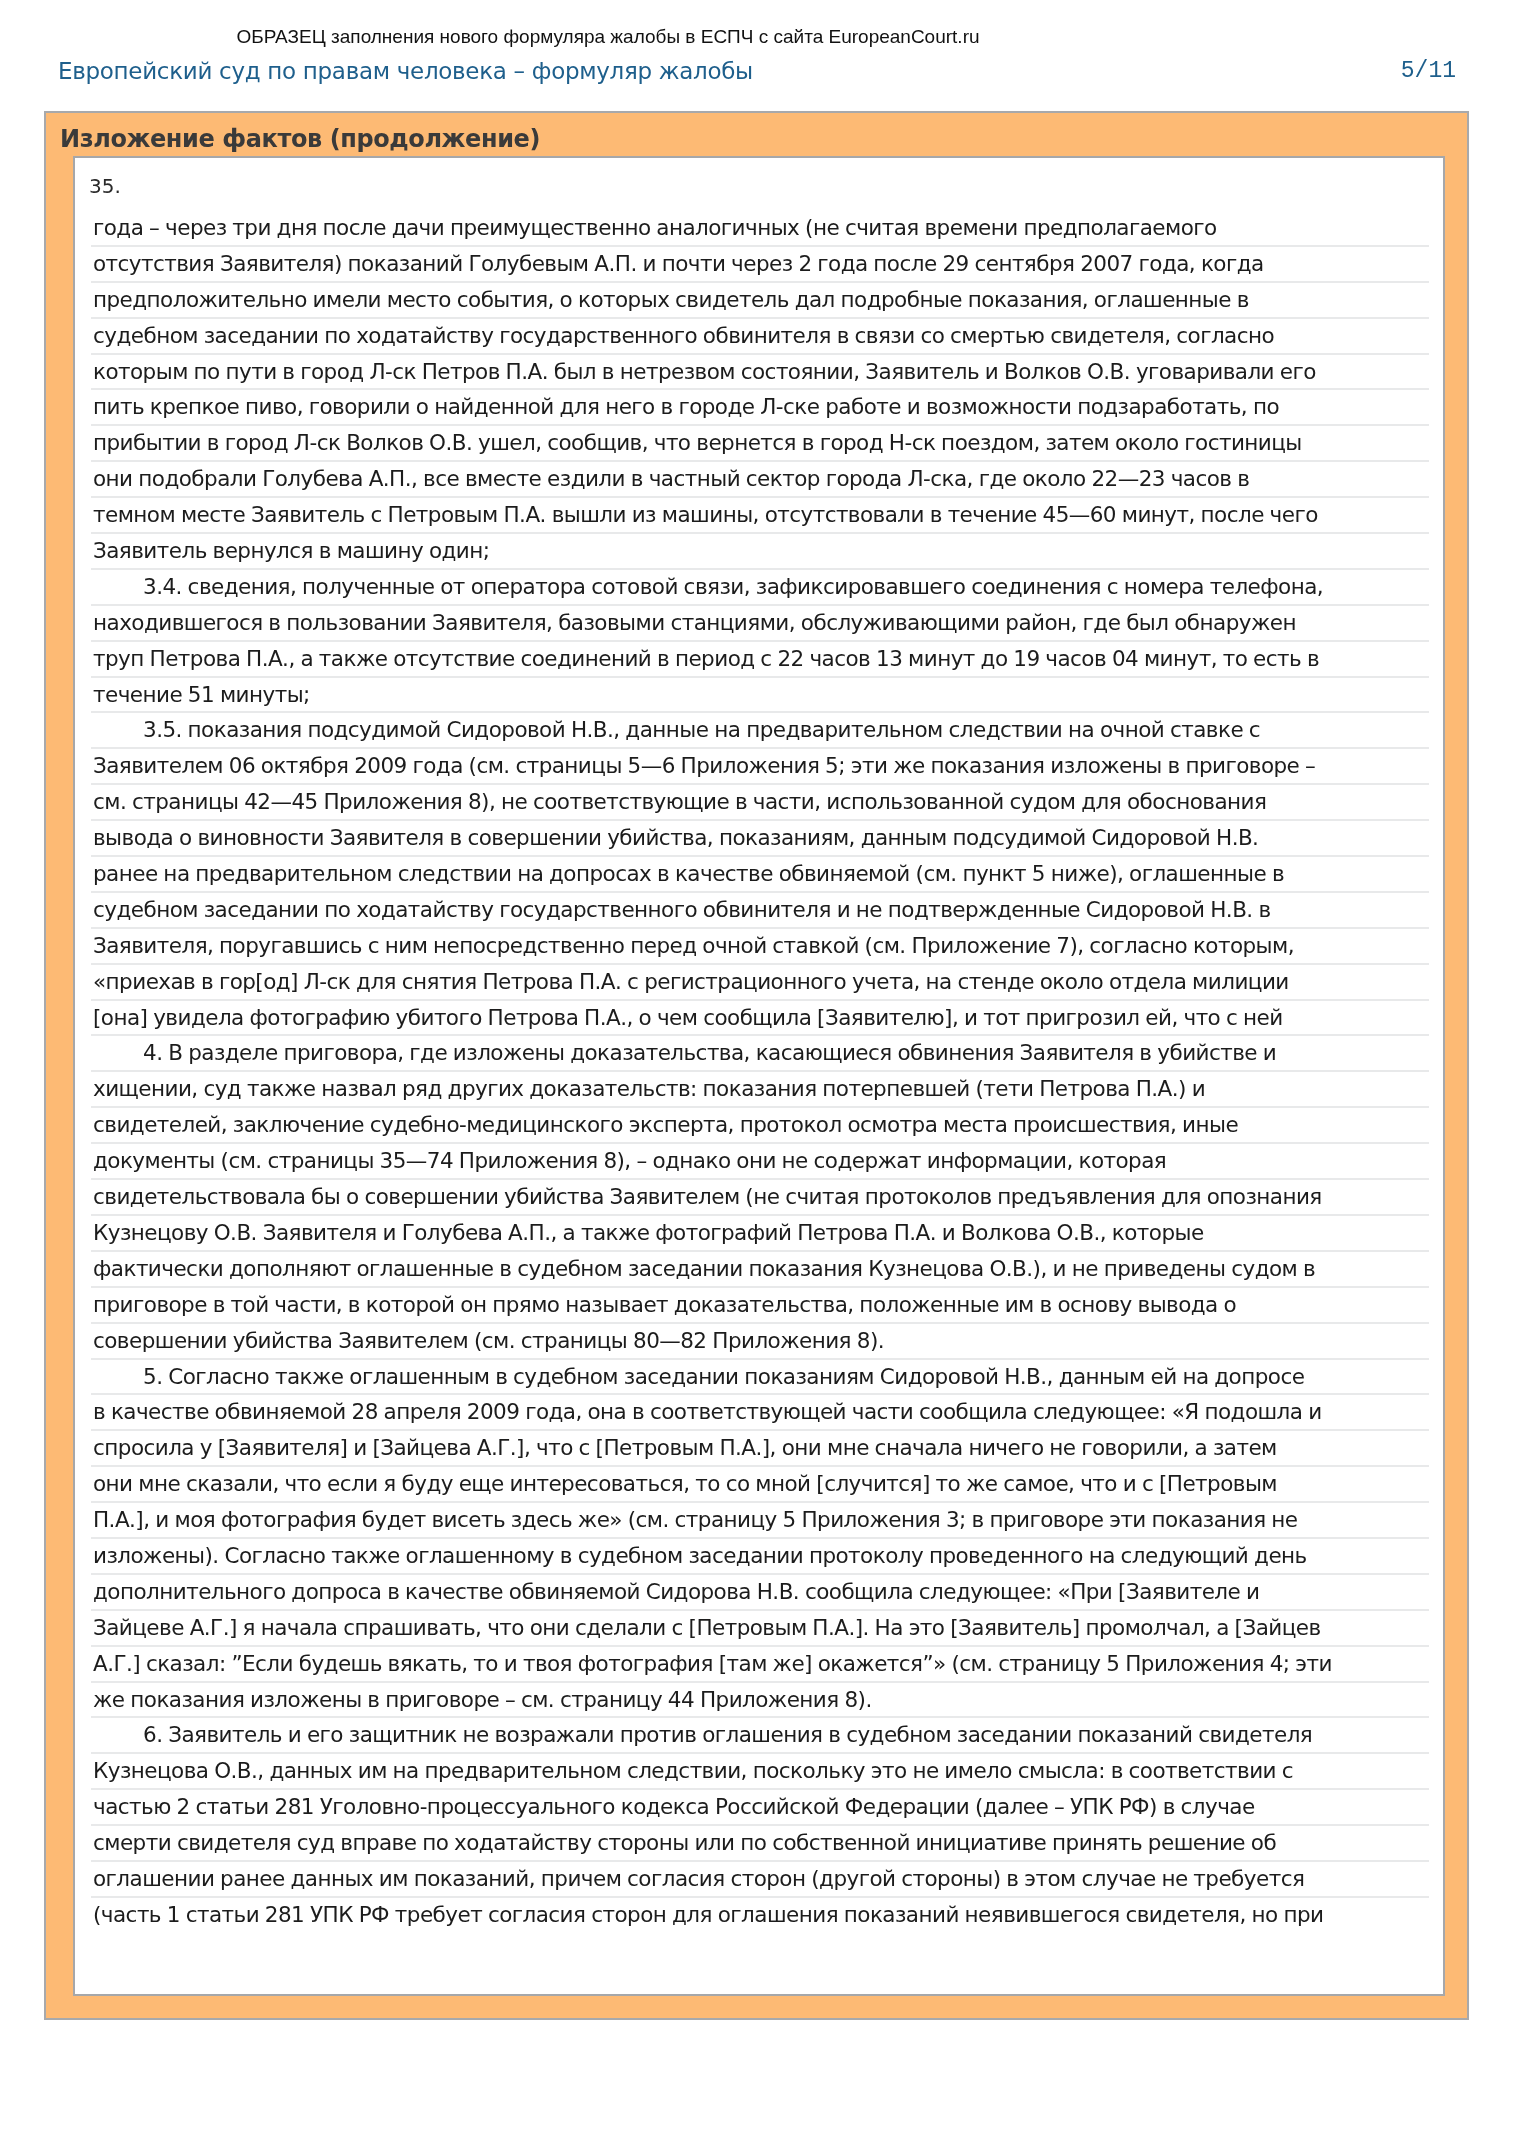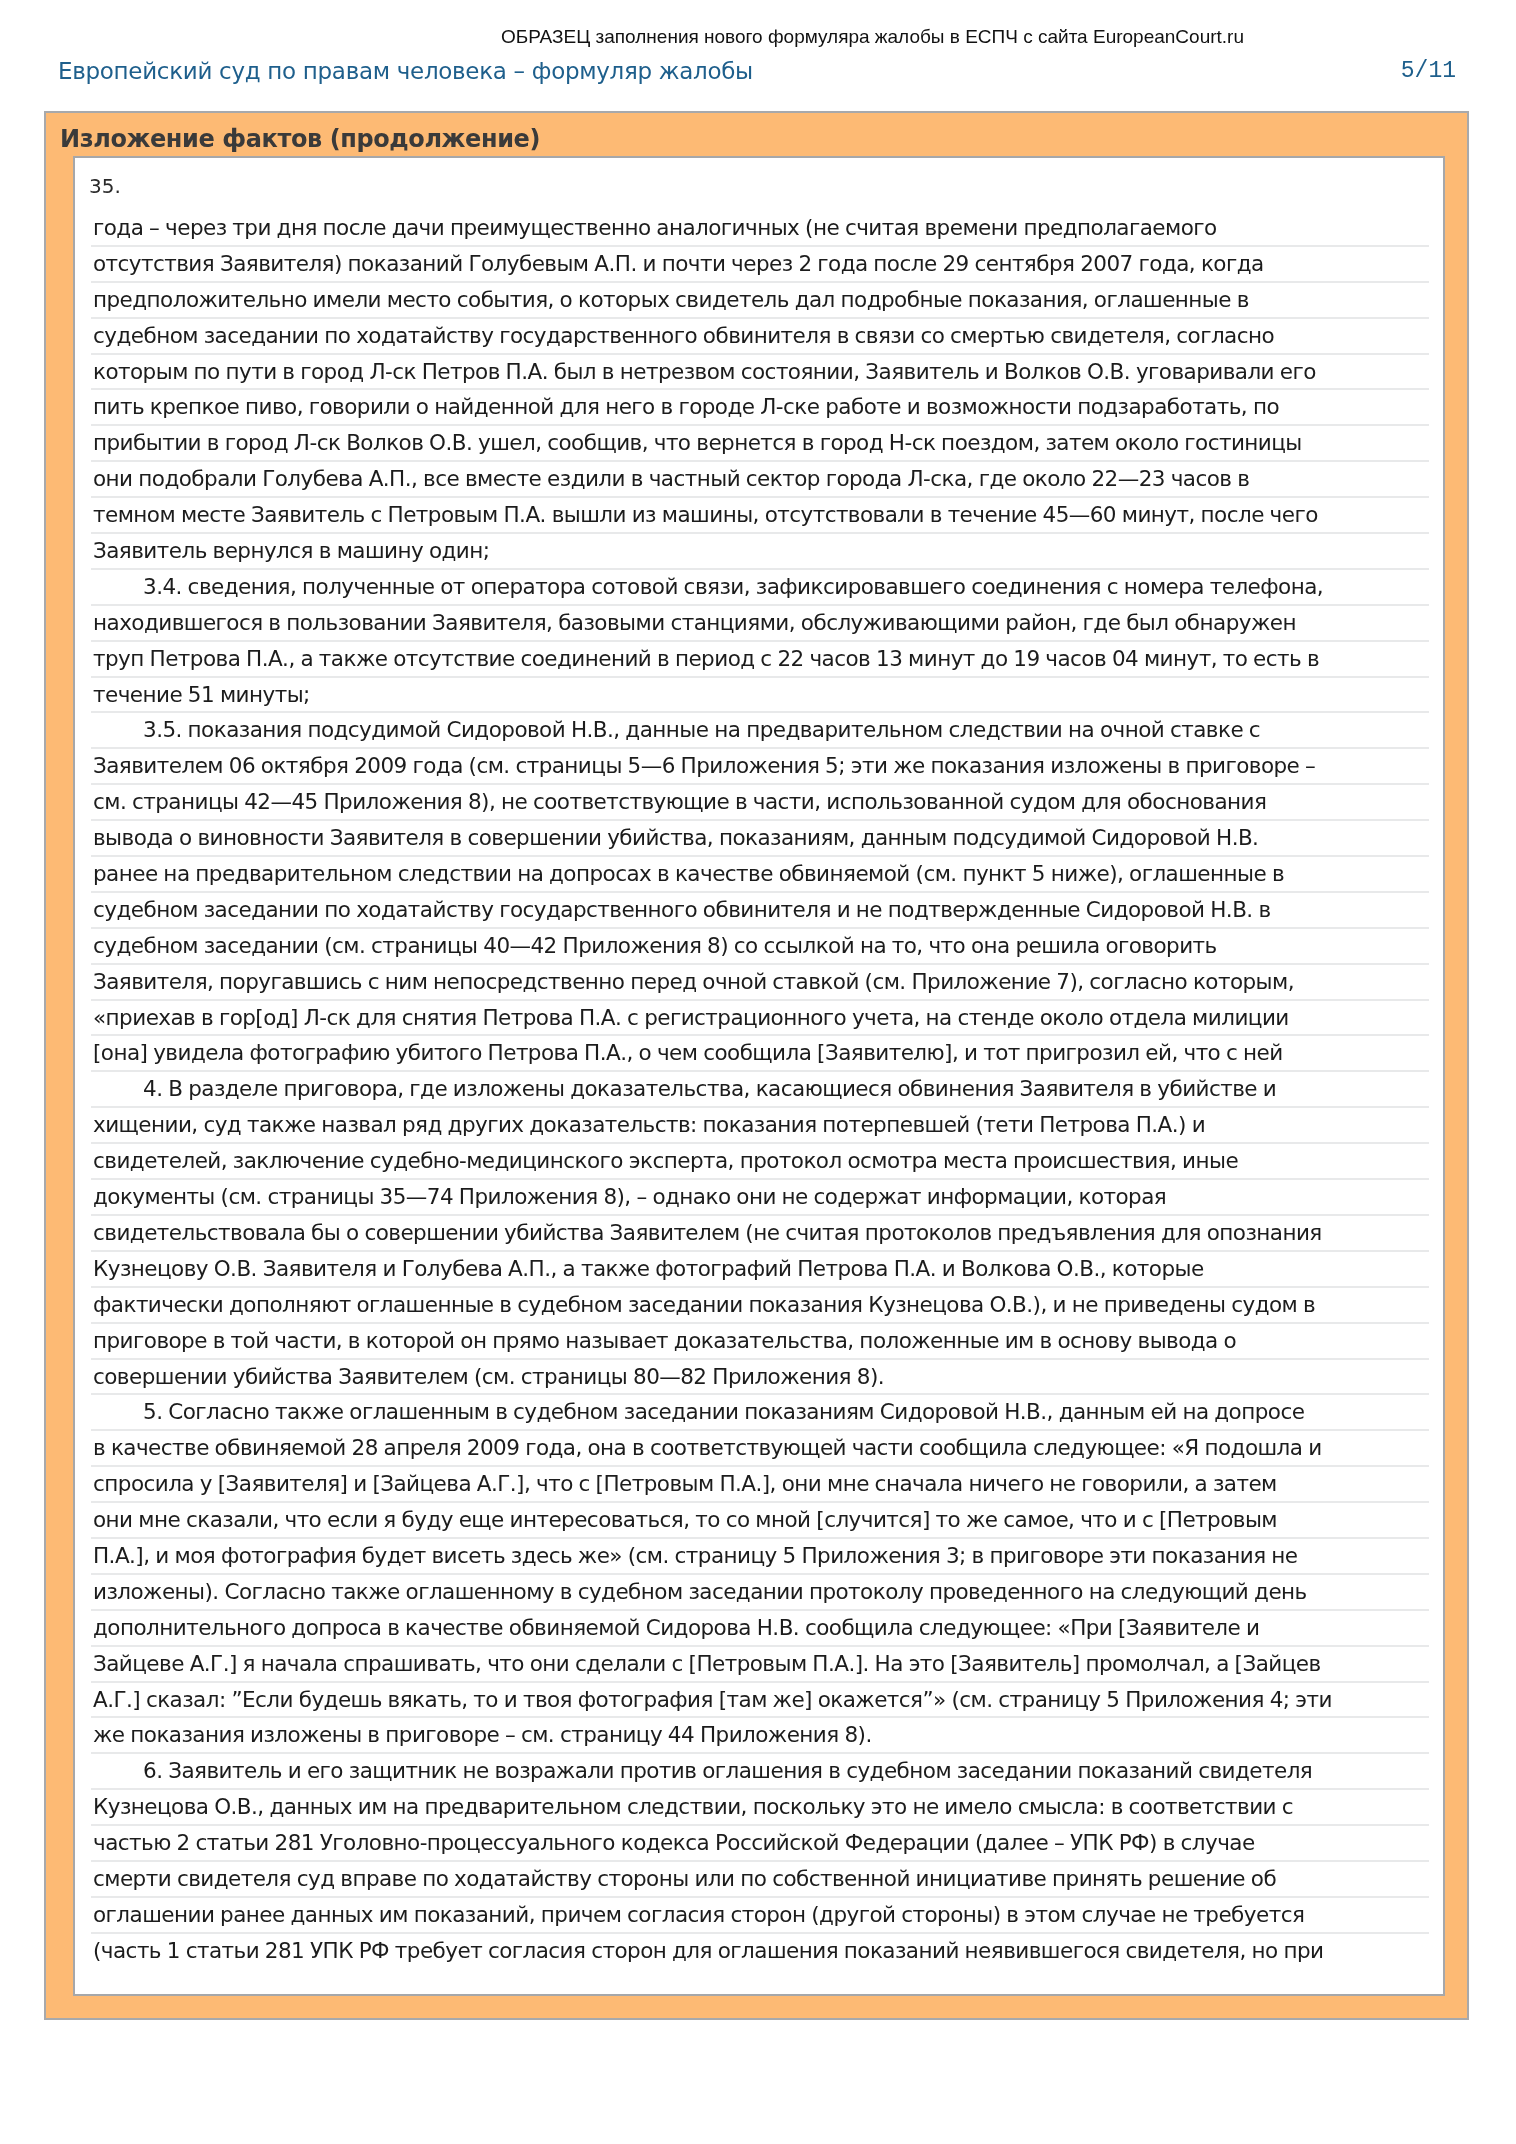--- a/index.html
+++ b/index.html
@@ -13,25 +13,24 @@
     position: relative;
     overflow: hidden;
     font-family: "DejaVu Sans", sans-serif;
     color: #1a1a1a;
   }
   .top-note {
     position: absolute;
     top: 26px;
     left: 0;
     width: 1216px;
-    text-align: right;
+    text-align: center;
     font-family: "Liberation Sans", sans-serif;
     font-size: 19px;
     color: #111111;
-    padding-left: 28px;
   }
   .form-title {
     position: absolute;
     top: 58px;
     left: 58px;
     font-family: "DejaVu Sans", sans-serif;
     font-size: 23px;
     color: #1e5f8c;
     letter-spacing: -0.3px;
   }
@@ -133,21 +132,20 @@
         <div class="line indent">3.4. сведения, полученные от оператора сотовой связи, зафиксировавшего соединения с номера телефона,</div>
         <div class="line">находившегося в пользовании Заявителя, базовыми станциями, обслуживающими район, где был обнаружен</div>
         <div class="line">труп Петрова П.А., а также отсутствие соединений  в период с 22 часов 13 минут до 19 часов 04 минут, то есть в</div>
         <div class="line">течение 51 минуты;</div>
         <div class="line indent">3.5. показания подсудимой Сидоровой Н.В., данные на предварительном следствии на очной ставке с</div>
         <div class="line">Заявителем 06 октября 2009 года (см. страницы 5—6 Приложения 5; эти же показания изложены в приговоре –</div>
         <div class="line">см. страницы 42—45 Приложения 8), не соответствующие в части, использованной судом для обоснования</div>
         <div class="line">вывода о виновности Заявителя в совершении убийства, показаниям, данным подсудимой Сидоровой Н.В.</div>
         <div class="line">ранее на предварительном следствии на допросах в качестве обвиняемой (см. пункт 5 ниже), оглашенные в</div>
         <div class="line">судебном заседании по ходатайству государственного обвинителя и не подтвержденные Сидоровой Н.В. в</div>
-        <div class="line">судебном заседании (см. страницы 40—42 Приложения 8) со ссылкой на то, что она решила оговорить</div>
         <div class="line">Заявителя, поругавшись с ним непосредственно перед очной ставкой (см. Приложение 7), согласно которым,</div>
         <div class="line">«приехав в гор[од] Л-ск для снятия Петрова П.А. с регистрационного учета, на стенде около отдела милиции</div>
         <div class="line">[она] увидела фотографию убитого Петрова П.А., о чем сообщила [Заявителю], и тот пригрозил ей, что с ней</div>
         <div class="line indent">4. В разделе приговора, где изложены доказательства, касающиеся обвинения Заявителя в убийстве и</div>
         <div class="line">хищении, суд также назвал ряд других доказательств: показания потерпевшей (тети Петрова П.А.) и</div>
         <div class="line">свидетелей, заключение судебно-медицинского эксперта, протокол осмотра места происшествия, иные</div>
         <div class="line">документы (см. страницы 35—74 Приложения 8), – однако они не содержат информации, которая</div>
         <div class="line">свидетельствовала бы о совершении убийства Заявителем (не считая протоколов предъявления для опознания</div>
         <div class="line">Кузнецову О.В. Заявителя и Голубева А.П., а также фотографий Петрова П.А. и Волкова О.В., которые</div>
         <div class="line">фактически дополняют оглашенные в судебном заседании показания Кузнецова О.В.), и не приведены судом в</div>

